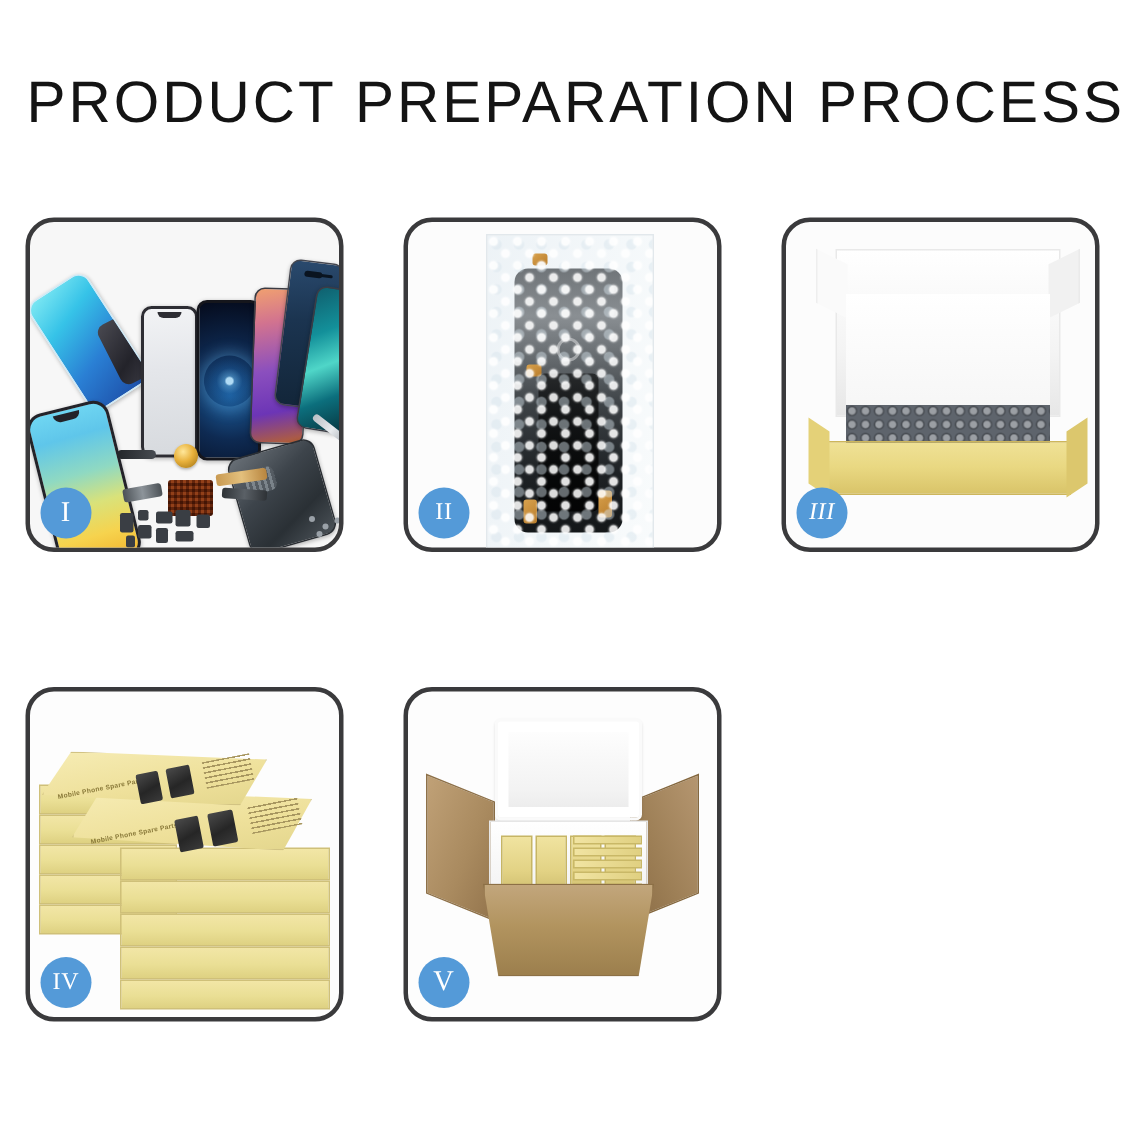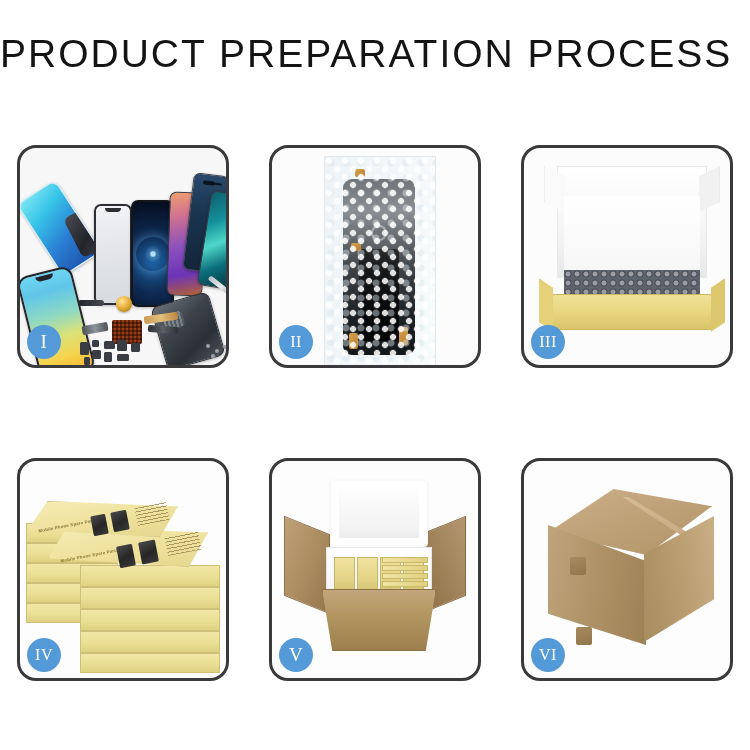--- a/index.html
+++ b/index.html
@@ -5,21 +5,21 @@
   * { box-sizing: border-box; margin: 0; padding: 0; }
   html, body {
     width: 750px; height: 750px;
     background: #ffffff;
     font-family: "Liberation Sans", sans-serif;
     overflow: hidden;
   }
   .page { position: relative; width: 750px; height: 750px; background: #fff; }
 
   
-  .header { padding-top: 32px; text-align: left; }
+  .header { padding-top: 47px; text-align: right; }
   .title {
     font-size: 39px; line-height: 44px;
     font-weight: 400; color: #141414;
     letter-spacing: 2.0px;
     font-family: "Liberation Sans", sans-serif;
   }
   .subtitle {
     margin-top: 9px;
     font-size: 16.5px; line-height: 20px;
     color: #2b2b2b; letter-spacing: .2px;
@@ -244,21 +244,21 @@
       radial-gradient(circle at 6px 6px, rgba(215,228,236,.65) 0 3px, rgba(255,255,255,0) 4px);
     background-size: 15px 15px;
     opacity:.7;
   }
   .tape {
     position:absolute; width:10px; height:8px; border-radius:2px;
     background: linear-gradient(140deg,#d9a24e,#b87c2b);
   }
 
   
-  .p3 { background:#fcfcfc; }
+  .p3 { background:#fcfcfc;font-style:italic; }
   .lid3 {
     position:absolute; left:33px; top:18px; width:150px; height:112px;
     background: linear-gradient(180deg,#ffffff 0%,#f4f4f4 60%,#e7e7e7 100%);
     border:1px solid #e9e9e9;
   }
   .lid3::before{
     content:""; position:absolute; left:-14px; top:4px;
     width:20px; height:36px; background:#fafafa;
     transform: skewY(26deg); border-left:1px solid #eee;
   }
@@ -526,26 +526,15 @@
             <i style="top:8px;"></i>
             <i style="top:16px;"></i>
           <i style="top:24px;"></i>
             <i style="top:32px;"></i>
         </div>
         <div class="cartonBody"></div>
       </div>
       <div class="badge">V</div>
     </div>
 
-    <div class="panel p6">
-      <div class="scene">
-        <div class="c6top"></div>
-        <div class="c6seam"></div>
-        <div class="c6left"></div>
-        <div class="c6right"></div>
-        <div class="c6tab" style="left:46px;top:96px;"></div>
-        <div class="c6tab" style="left:52px;top:166px;"></div>
-      </div>
-      <div class="badge wide">VI</div>
-    </div>
 
   </div>
 </div>
 
 </body></html>

